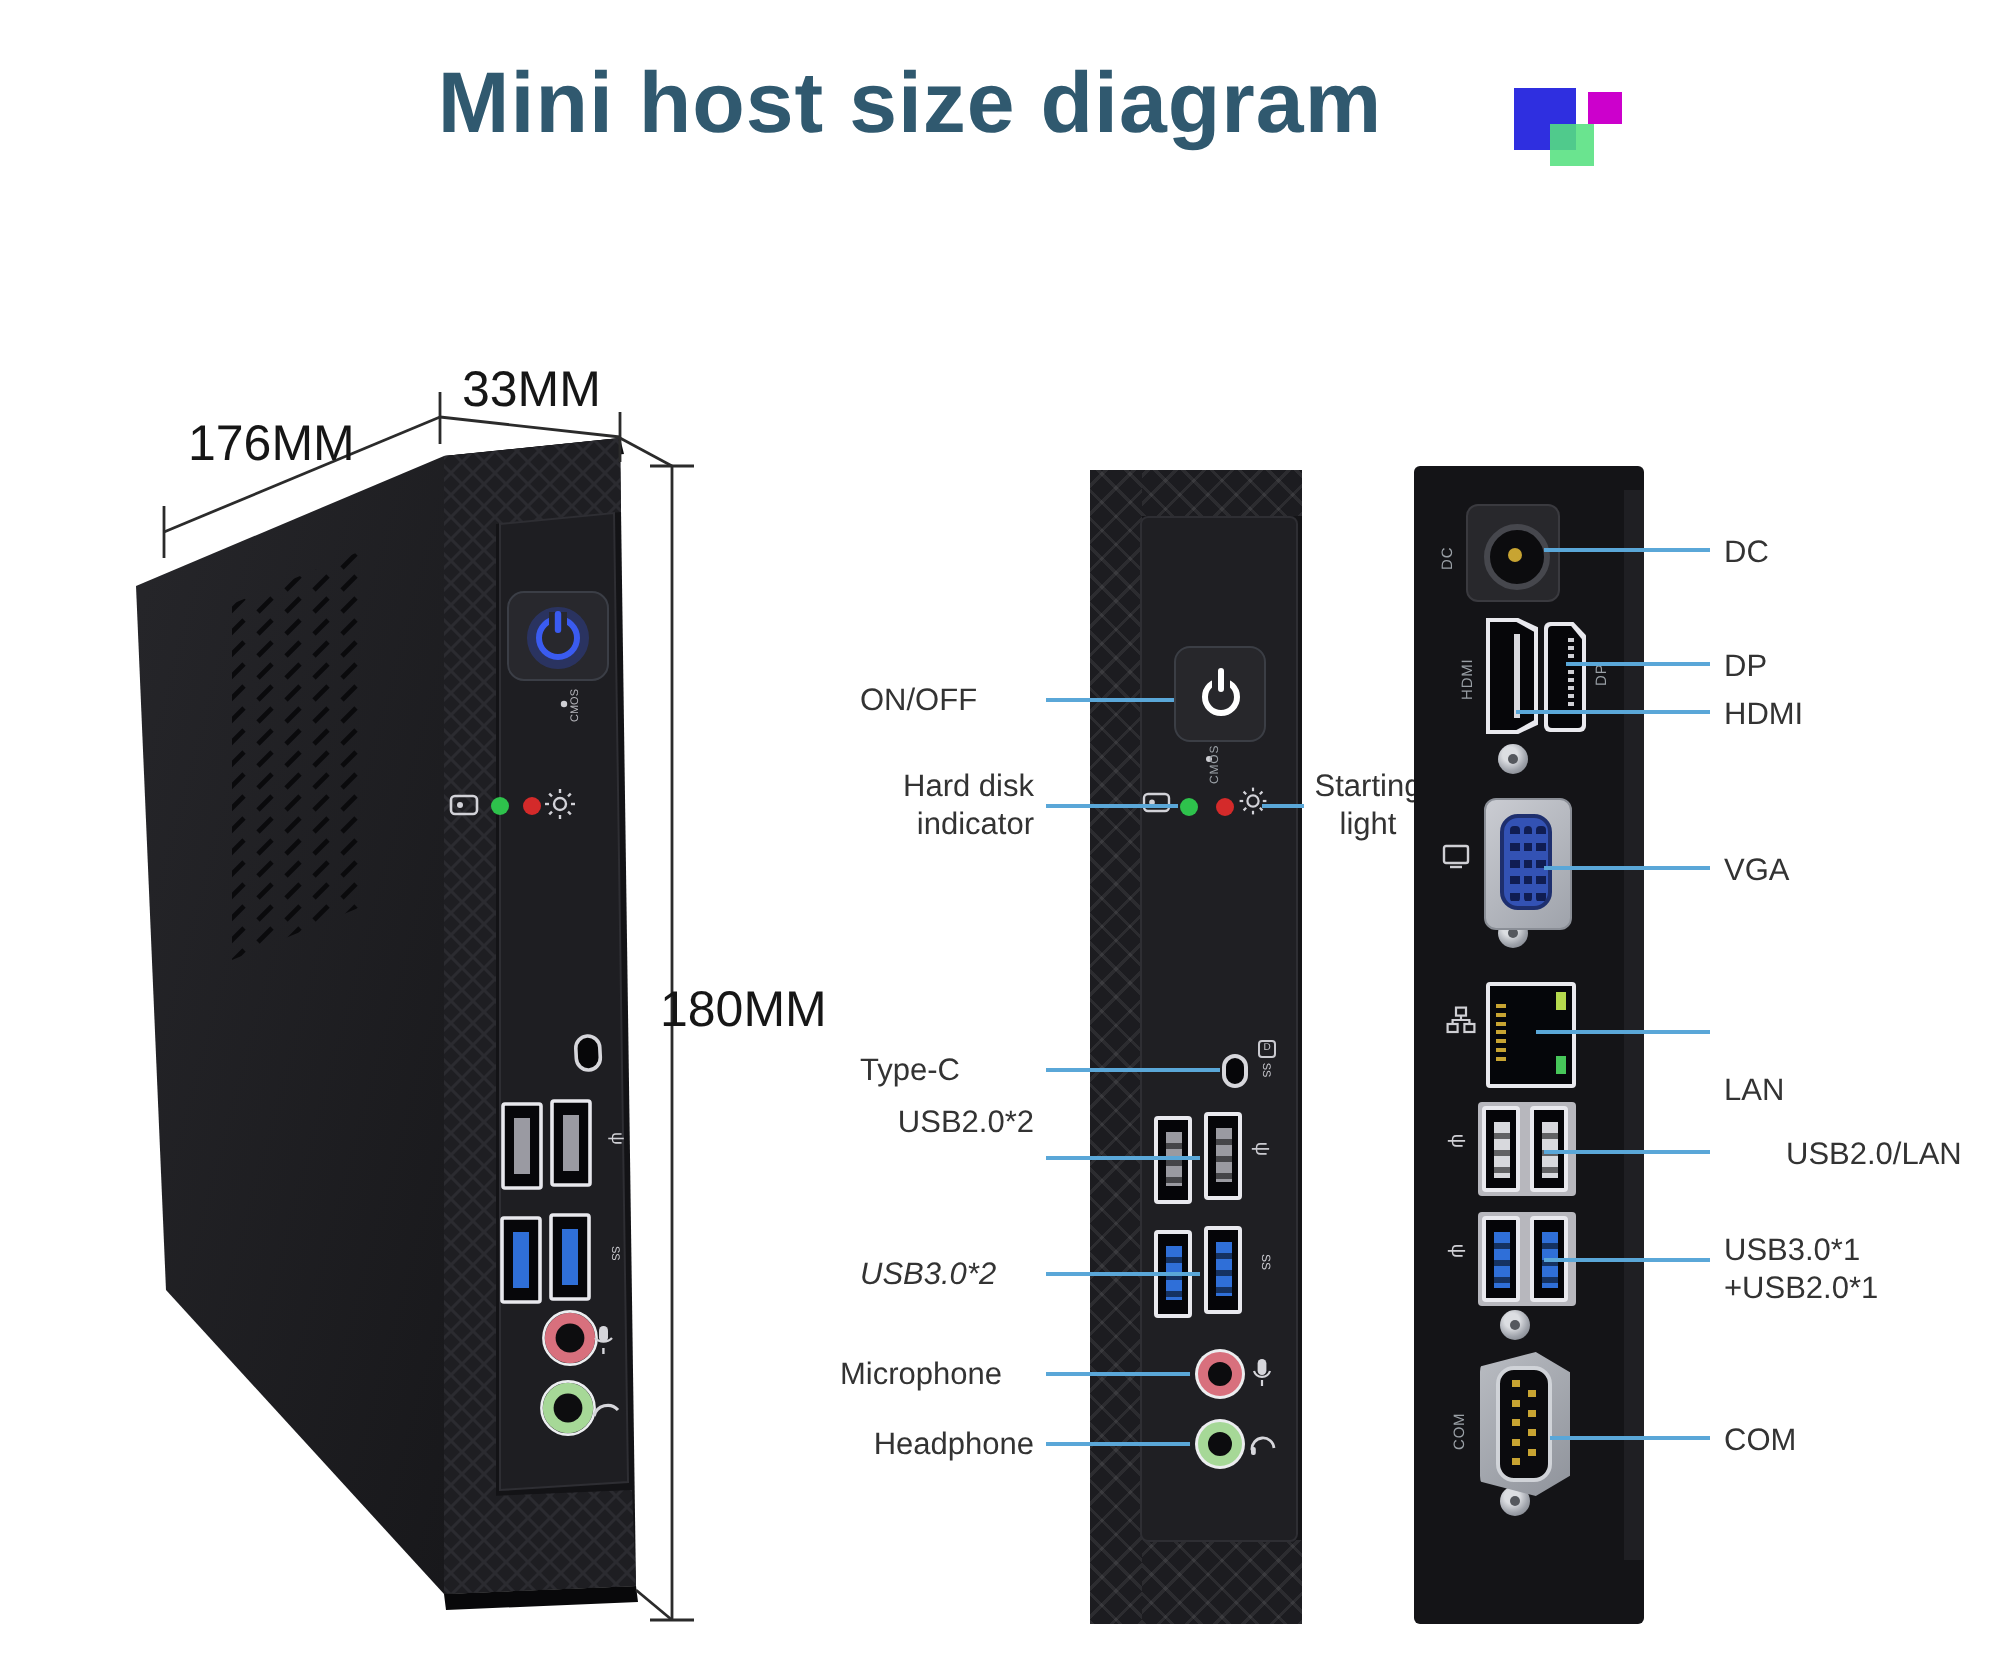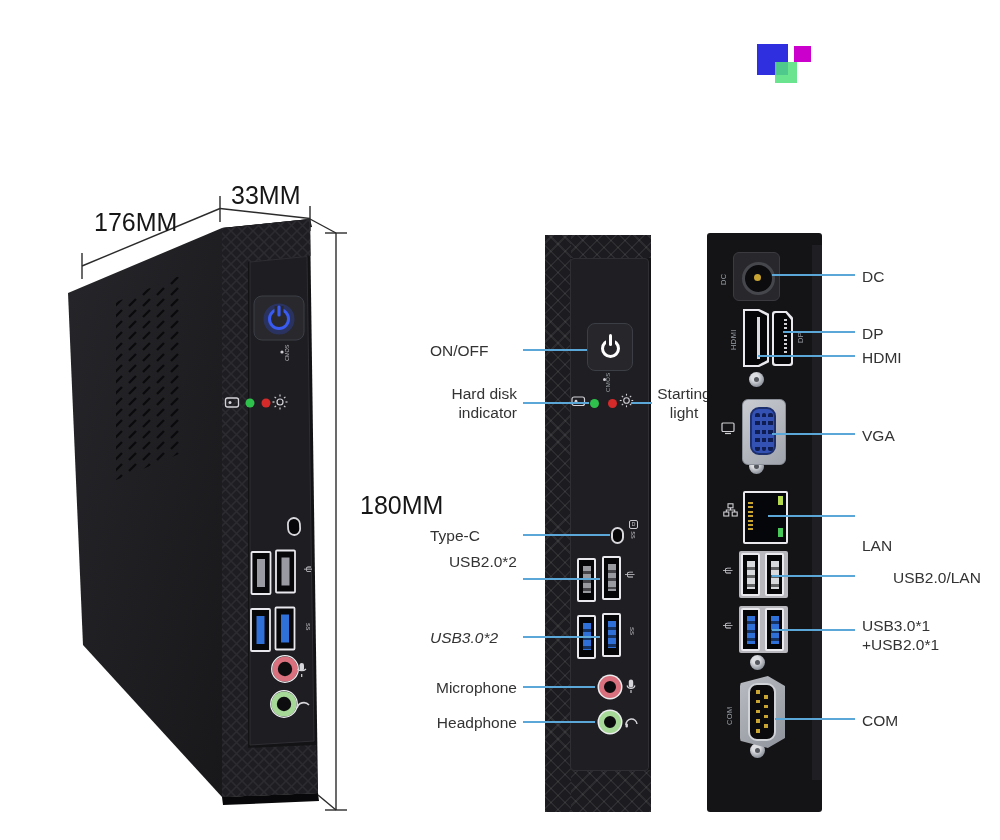--- a/index.html
+++ b/index.html
@@ -53,20 +53,21 @@
   .screw{position:absolute;width:15px;height:15px;border-radius:50%;
          background:radial-gradient(circle at 40% 35%,#dcdee2 0 28%,#9ea2aa 62%,#6e727a);}
   .screw:after{content:'';position:absolute;left:5px;top:5px;width:5px;height:5px;border-radius:50%;background:#55585e;}
   .micon{position:absolute;}
 </style>
 </head>
 <body>
 
 <div class="page">
 
+  <h1 class="title">Mini host size diagram</h1>
   <span class="lg lg-blue"></span>
   <span class="lg lg-green"></span>
   <span class="lg lg-magenta"></span>
 
   <svg class="iso" width="450" height="670" viewBox="0 170 450 670">
     <defs>
       <linearGradient id="sideG" x1="0" y1="0" x2="1" y2="1">
         <stop offset="0" stop-color="#26262a"></stop>
           <stop offset="1" stop-color="#18181b"></stop>
       </linearGradient>
@@ -157,21 +158,21 @@
       <line x1="310" y1="219" x2="336" y2="233"></line>
       <line x1="336" y1="233" x2="336" y2="810"></line>
       <line x1="325" y1="233" x2="347" y2="233"></line>
       <line x1="325" y1="810" x2="347" y2="810"></line>
       <line x1="318" y1="795" x2="336" y2="810"></line>
     </g>
   </svg>
 
   <div class="dim" style="left:94px;top:208px;">176MM</div>
   <div class="dim" style="left:231px;top:181px;">33MM</div>
-  <div class="dim" style="left:360px;top:491px;">180MM</div>
+  <div class="dim" style="left:330px;top:491px;">180MM</div>
 
   <div class="panel" style="left:545px;top:235px;width:106px;height:577px;">
     <div class="tex" style="left:0;top:0;width:26px;height:577px;"></div>
     <div class="tex" style="left:26px;top:0;width:80px;height:23px;"></div>
     <div class="tex" style="left:26px;top:535px;width:80px;height:42px;"></div>
     <div class="inner" style="left:25px;top:23px;width:77px;height:511px;"></div>
 
     <div class="pbtn" style="left:42px;top:88px;width:44px;height:46px;">
       <span class="pwr"></span>
     </div>
@@ -236,21 +237,21 @@
     <div>Hard disk</div>
     <div>indicator</div>
   </div>
   <div class="co" style="left:648px;top:384px;width:72px;text-align:center;">
     <div>Starting</div>
     <div>light</div>
   </div>
   <div class="co" style="left:430px;top:526px;width:87px;text-align:left;">Type-C</div>
   <div class="co" style="left:430px;top:552px;width:87px;text-align:right;">USB2.0*2</div>
   <div class="co" style="left:430px;top:628px;width:87px;text-align:left;font-style:italic;">USB3.0*2</div>
-  <div class="co" style="left:420px;top:678px;width:97px;text-align:right;">Microphone</div>
+  <div class="co" style="left:420px;top:678px;width:97px;">Microphone</div>
   <div class="co" style="left:420px;top:713px;width:97px;text-align:right;">Headphone</div>
 
   <div class="cl" style="left:523px;top:349px;width:64px;"></div>
   <div class="cl" style="left:523px;top:402px;width:66px;"></div>
   <div class="cl" style="left:631px;top:402px;width:21px;"></div>
   <div class="cl" style="left:523px;top:534px;width:87px;"></div>
   <div class="cl" style="left:523px;top:578px;width:77px;"></div>
   <div class="cl" style="left:523px;top:636px;width:77px;"></div>
   <div class="cl" style="left:523px;top:686px;width:72px;"></div>
   <div class="cl" style="left:523px;top:721px;width:72px;"></div>

